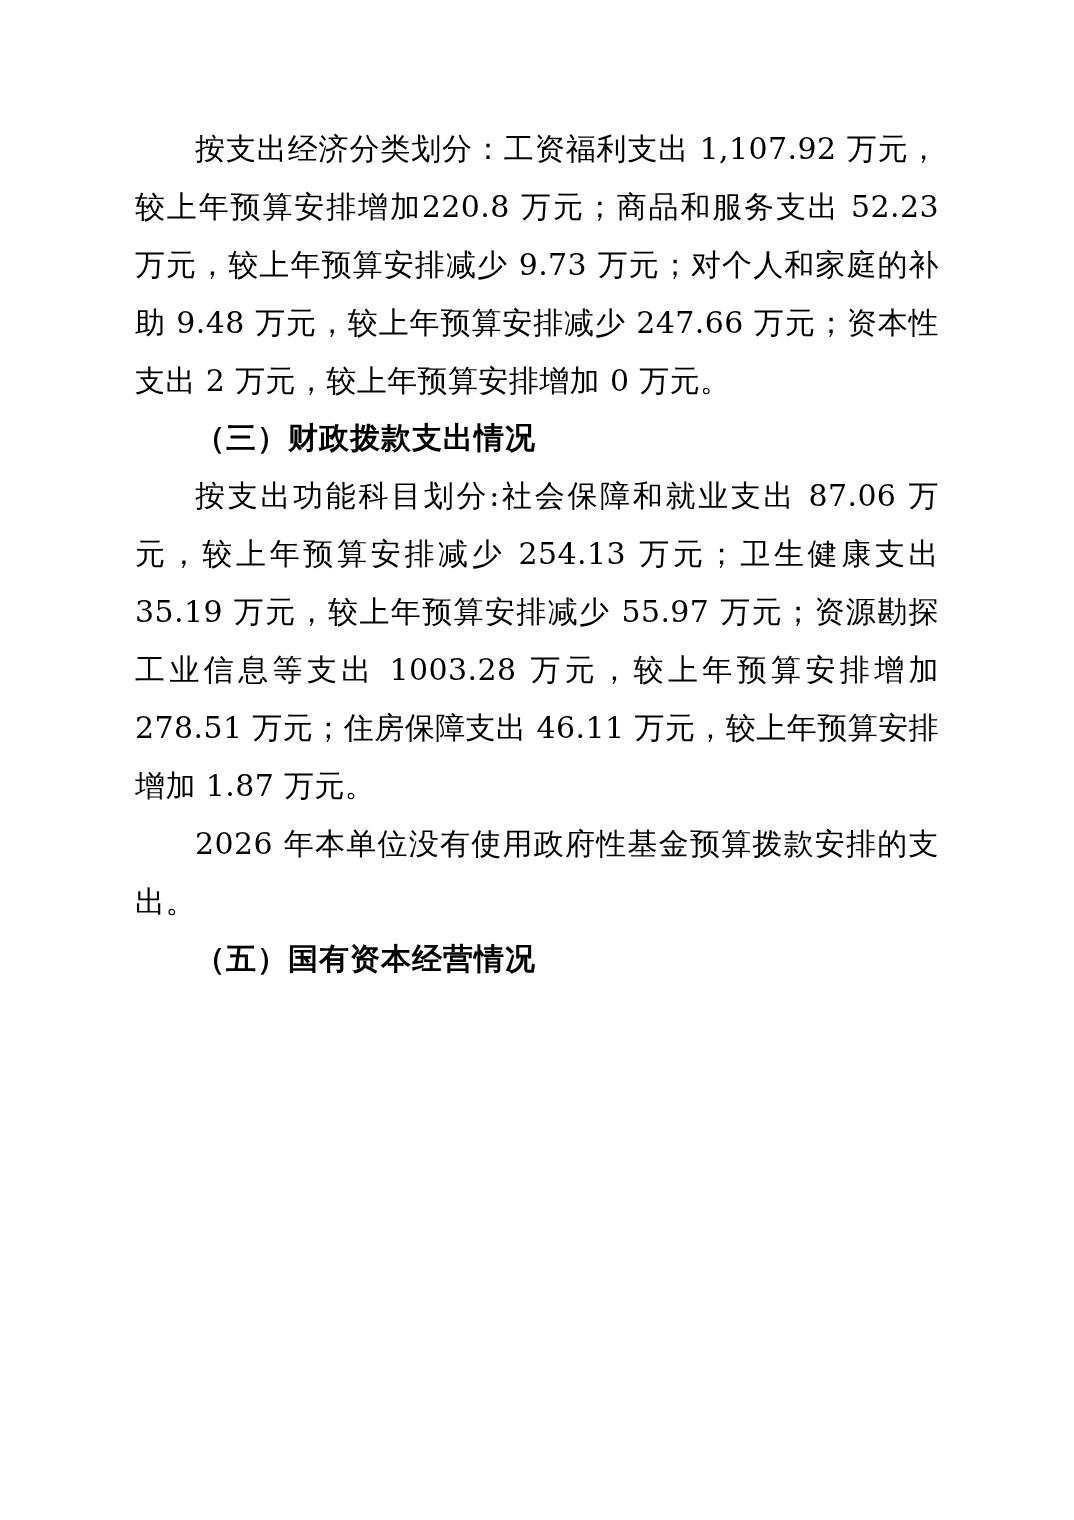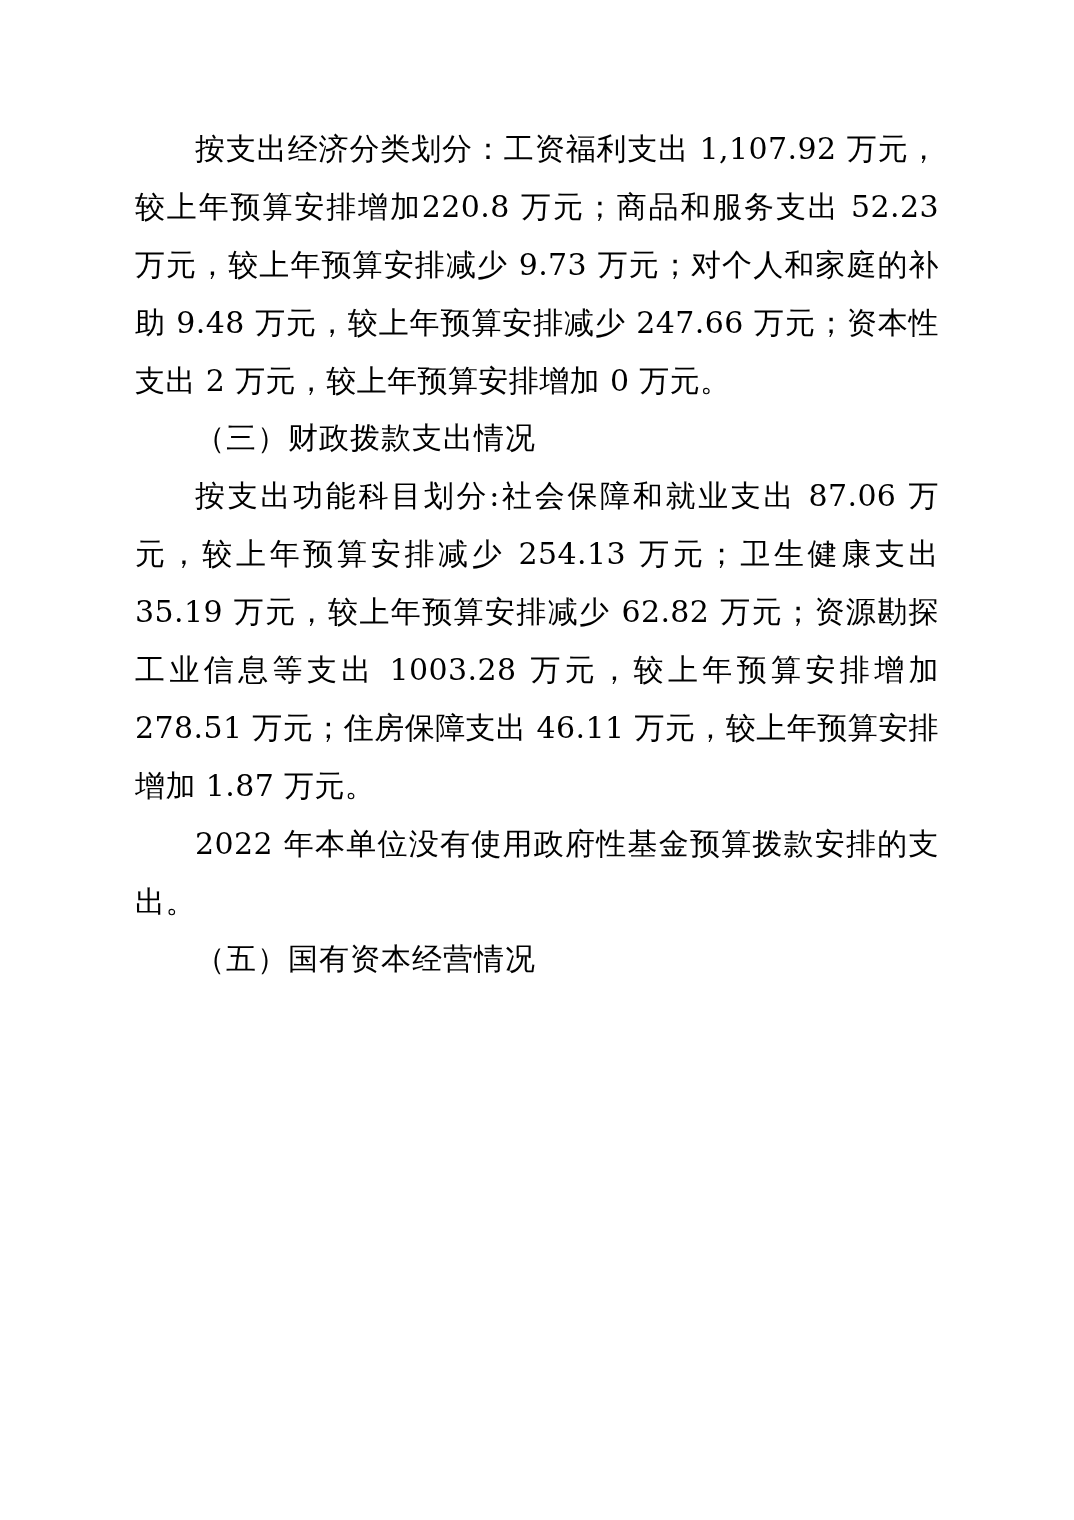--- a/index.html
+++ b/index.html
@@ -28,38 +28,38 @@
     text-justify: inter-ideograph;
     letter-spacing: 0.4px;
   }
   p.para {
     margin: 0 0 0 0;
     text-indent: 2em;
   }
   p.heading {
     margin: 0;
     text-indent: 2em;
-    font-weight: normal;
+    font-weight: bold;
     font-family: "DejaVu Serif", "Liberation Serif", serif;
     letter-spacing: 1px;
   }
 </style>
 </head>
 <body>
 
 <div class="page">
   <div class="doc-body">
 
     <p class="para">按支出经济分类划分：工资福利支出 1,107.92 万元，较上年预算安排增加220.8 万元；商品和服务支出 52.23 万元，较上年预算安排减少 9.73 万元；对个人和家庭的补助 9.48 万元，较上年预算安排减少 247.66 万元；资本性支出 2 万元，较上年预算安排增加 0 万元。</p>
 
     <p class="heading">（三）财政拨款支出情况</p>
 
 
 
-    <p class="para">按支出功能科目划分:社会保障和就业支出 87.06 万元，较上年预算安排减少 254.13 万元；卫生健康支出 35.19 万元，较上年预算安排减少 62.82 万元；资源勘探工业信息等支出 1003.28 万元，较上年预算安排增加 278.51 万元；住房保障支出 46.11 万元，较上年预算安排增加 1.87 万元。</p>
+    <p class="para">按支出功能科目划分:社会保障和就业支出 87.06 万元，较上年预算安排减少 254.13 万元；卫生健康支出 35.19 万元，较上年预算安排减少 55.97 万元；资源勘探工业信息等支出 1003.28 万元，较上年预算安排增加 278.51 万元；住房保障支出 46.11 万元，较上年预算安排增加 1.87 万元。</p>
 
 
-    <p class="para">2022 年本单位没有使用政府性基金预算拨款安排的支出。</p>
+    <p class="para">2026 年本单位没有使用政府性基金预算拨款安排的支出。</p>
 
     <p class="heading">（五）国有资本经营情况</p>
 
   </div>
 </div>
 
 </body></html>

